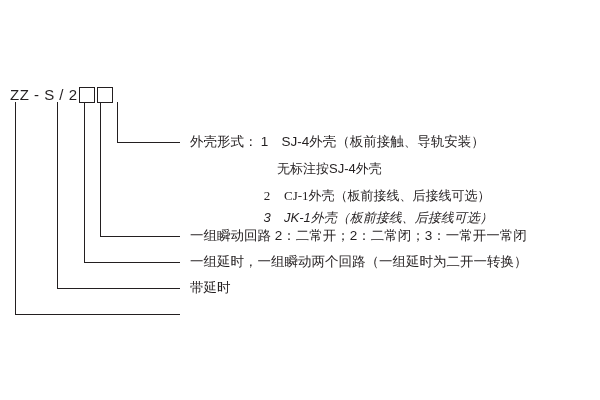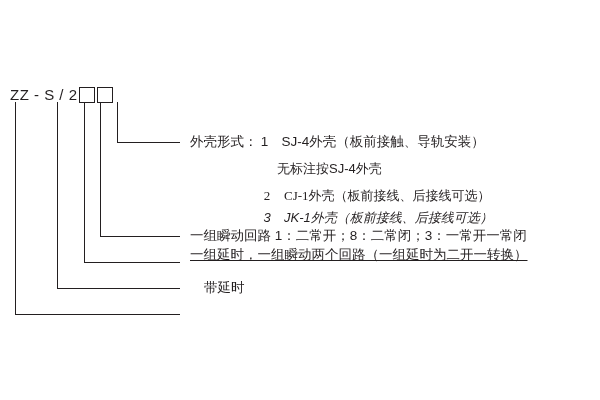--- a/index.html
+++ b/index.html
@@ -113,25 +113,25 @@
     <span>无标注按SJ-4外壳</span>
   </div>
   <div class="ann-sub" style="left:260px; top:187px;font-family:Liberation Serif, serif;">
     <span class="num">2</span><span class="gap"></span><span>CJ-1外壳（板前接线、后接线可选）</span>
   </div>
   <div class="ann-sub" style="left:260px; top:209px;font-style:italic;">
     <span class="num">3</span><span class="gap"></span><span>JK-1外壳（板前接线、后接线可选）</span>
   </div>
 
   <div class="ann" style="left:190px; top:227px;">
-    <span>一组瞬动回路  1：二常开；8：二常闭；3：一常开一常闭</span>
+    <span>一组瞬动回路  2：二常开；2：二常闭；3：一常开一常闭</span>
   </div>
 
-  <div class="ann" style="left:190px; top:246px;text-decoration:underline;">
+  <div class="ann" style="left:190px; top:253px;">
     <span>一组延时，一组瞬动两个回路（一组延时为二开一转换）</span>
   </div>
 
-  <div class="ann" style="left:204px; top:279px;">
+  <div class="ann" style="left:190px; top:279px;">
     <span>带延时</span>
   </div>
 
 
 </div>
 
 </body></html>

